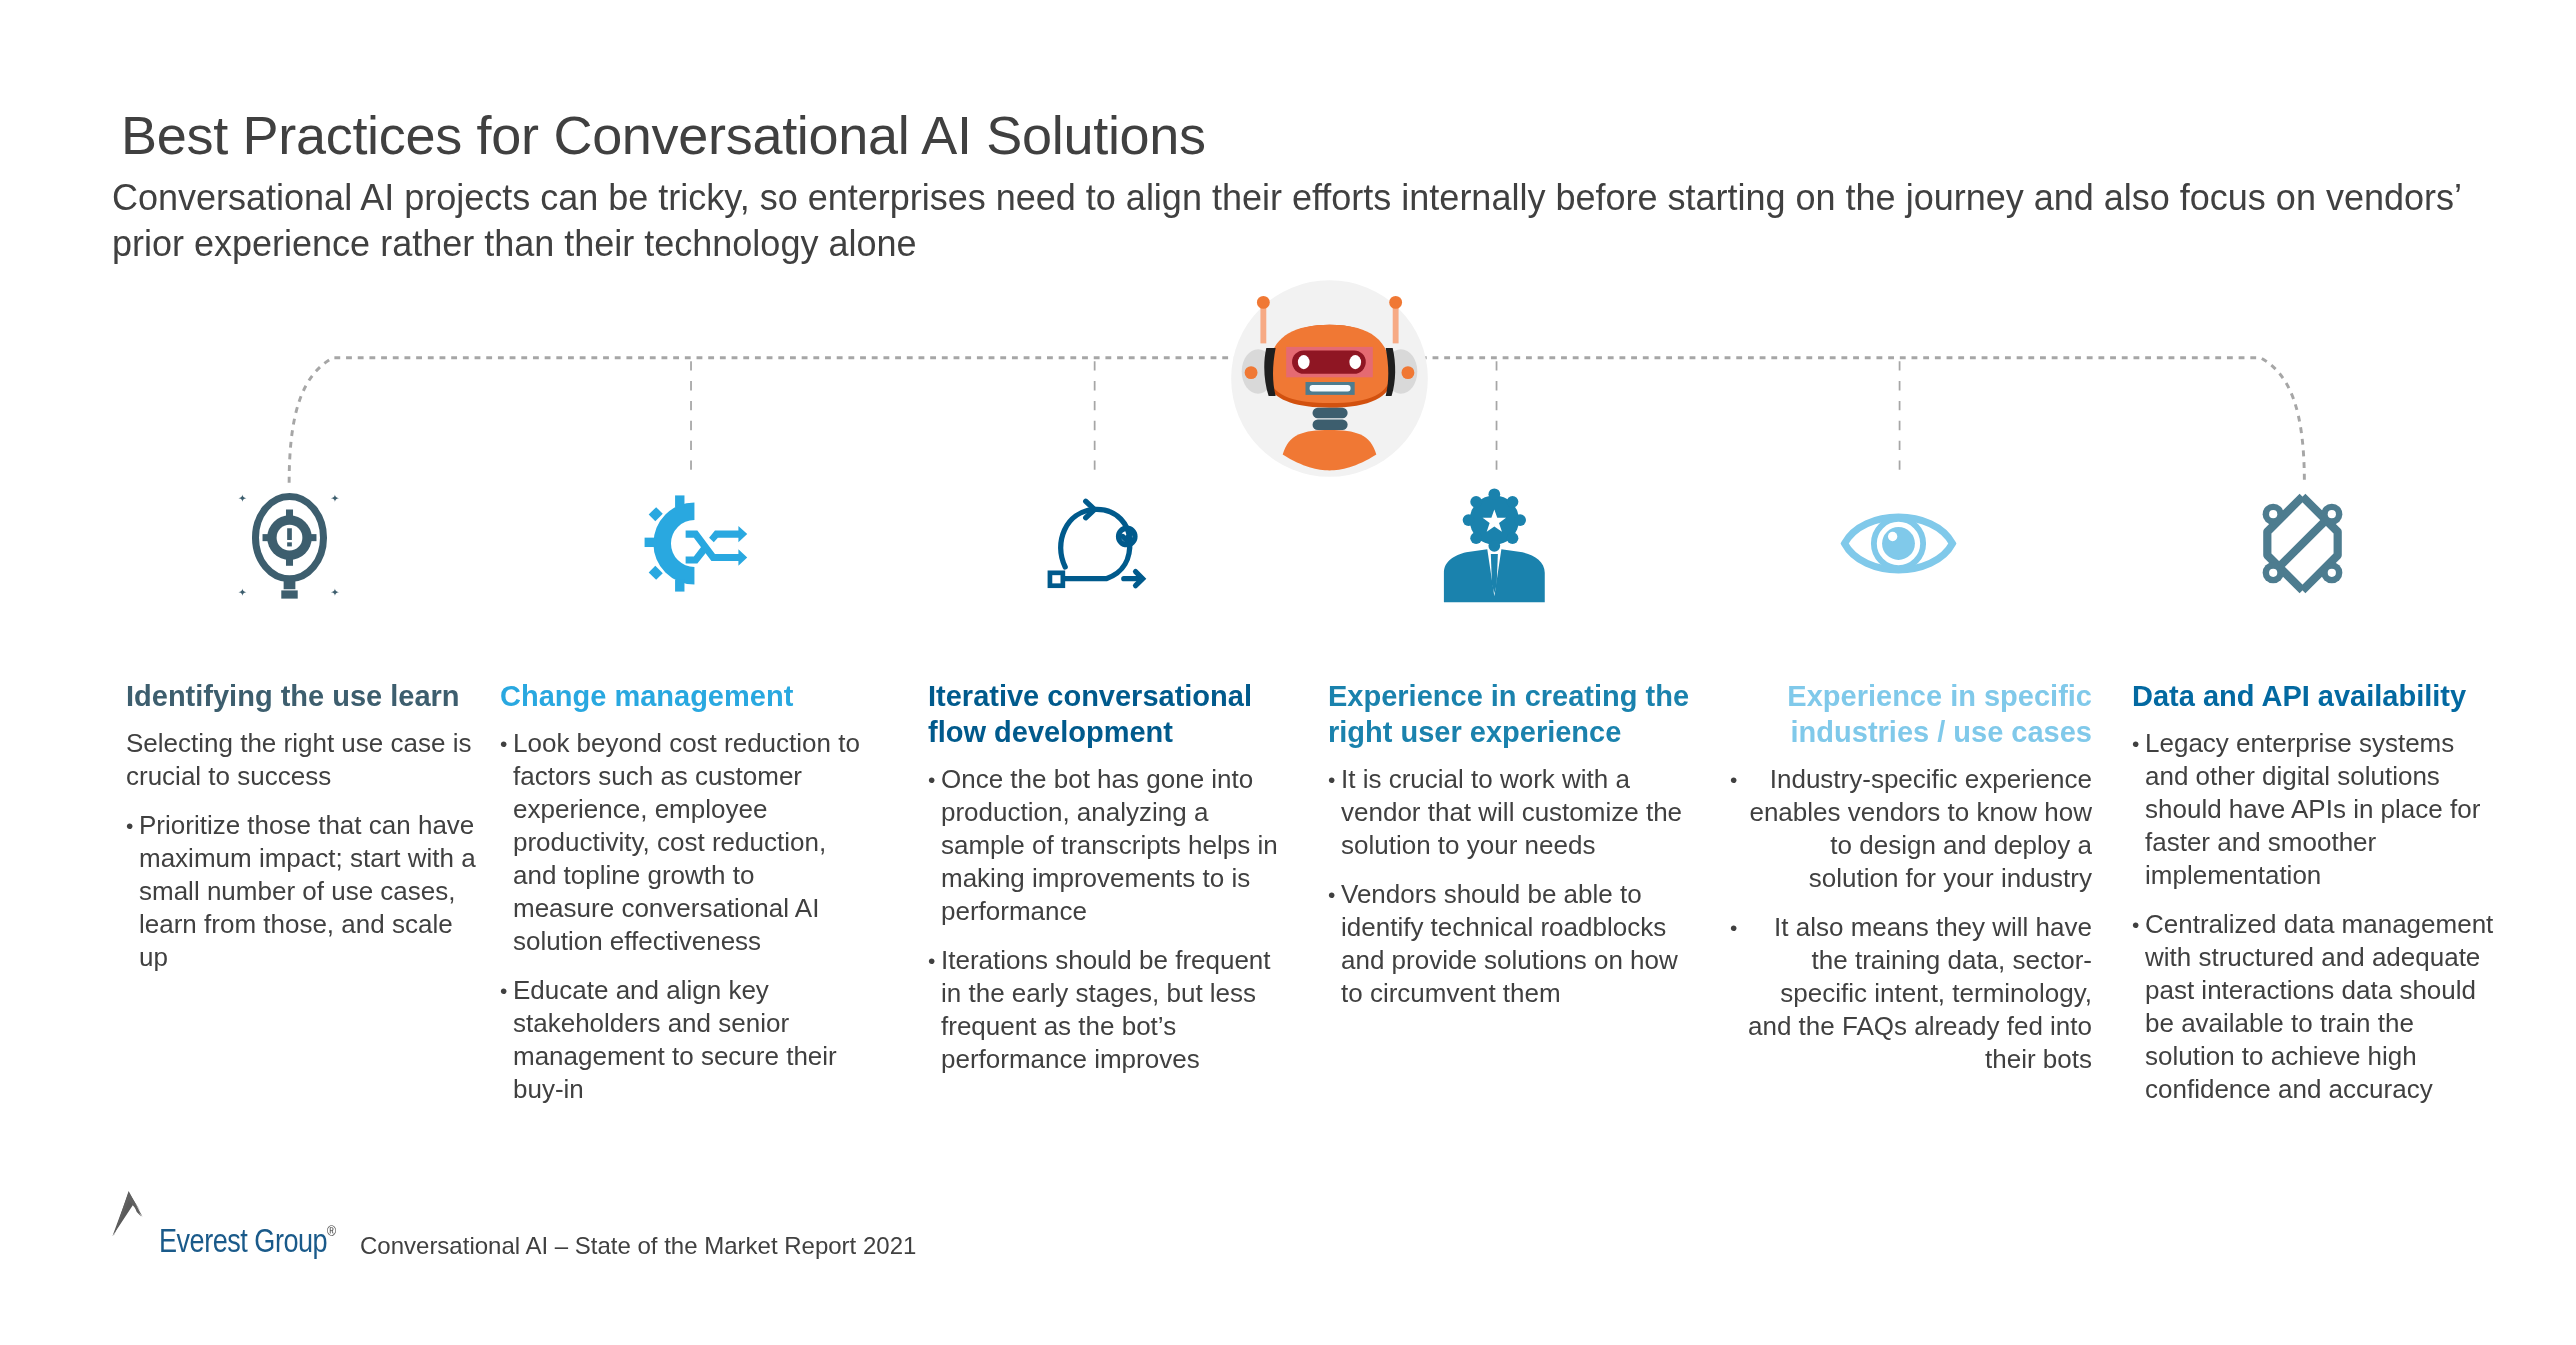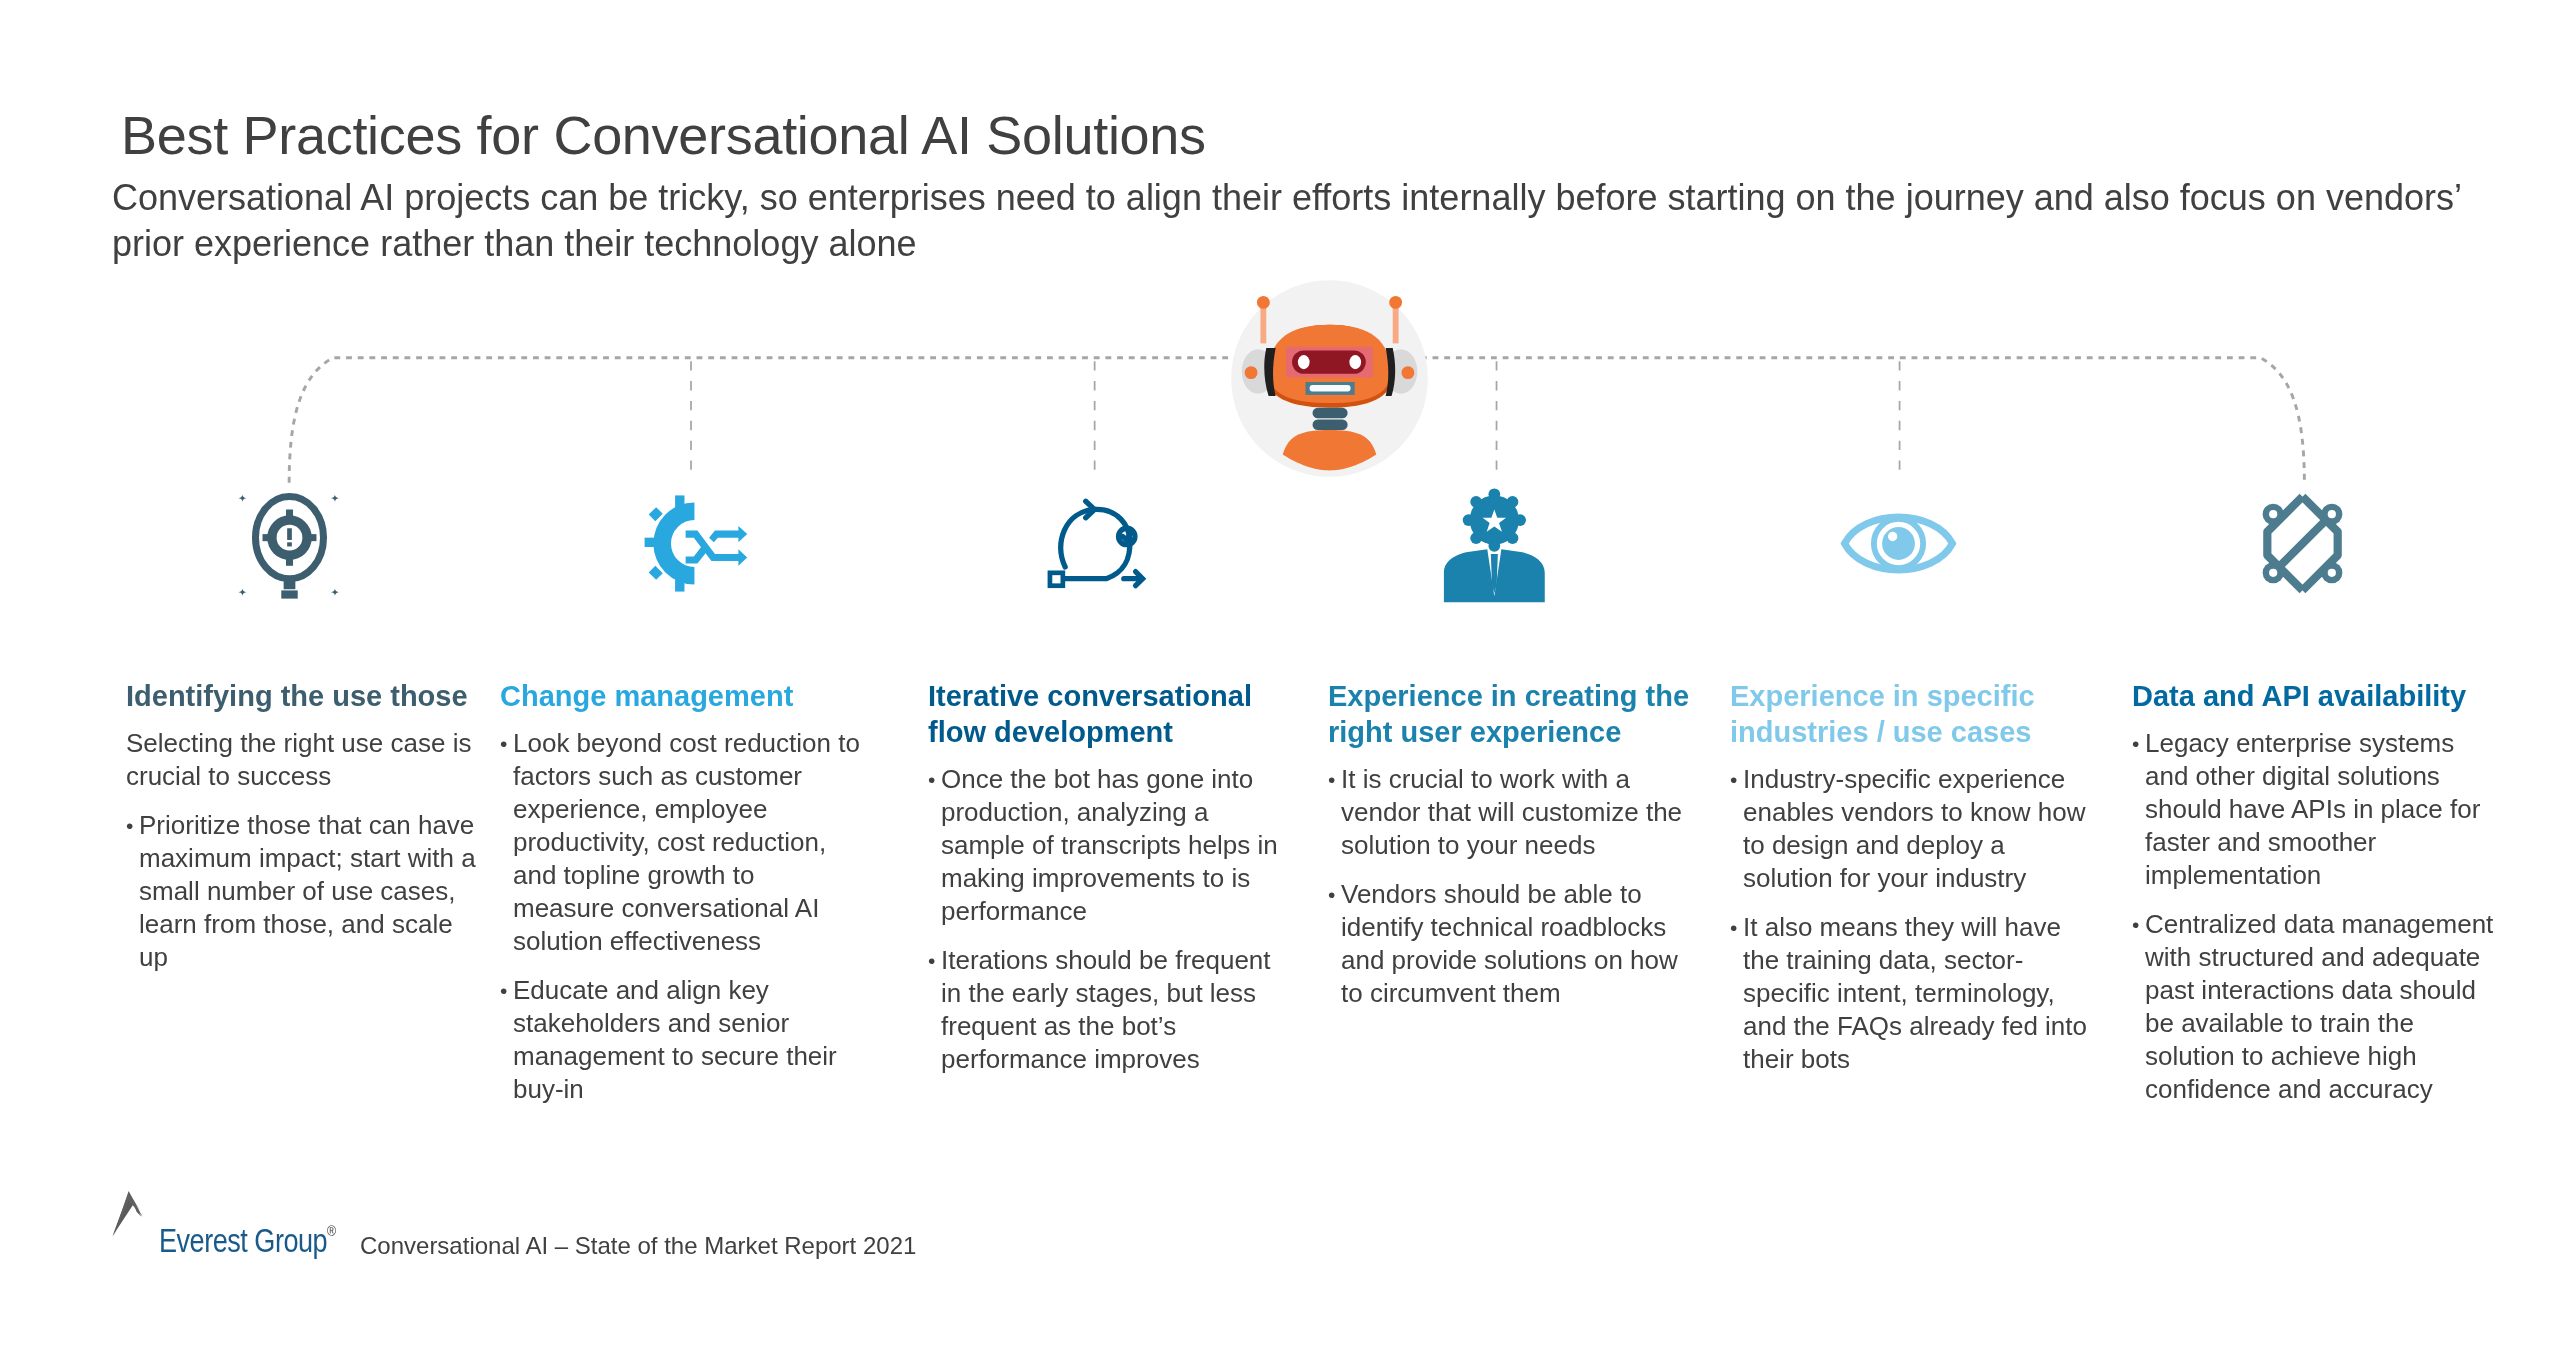--- a/index.html
+++ b/index.html
@@ -155,21 +155,21 @@
   </g>
   <g fill="#ffffff">
       <circle cx="60" cy="60" r="7"></circle>
       <circle cx="160" cy="60" r="7"></circle>
       <circle cx="60" cy="160" r="7"></circle>
       <circle cx="160" cy="160" r="7"></circle>
     </g>
 </svg>
 
 <div class="col" style="left:126px;">
-  <h3 style="color:#3d5e6e">Identifying the use those</h3>
+  <h3 style="color:#3d5e6e">Identifying the use learn</h3>
   <p class="lead">Selecting the right use case is crucial to success</p>
   <ul>
     <li>Prioritize those that can have maximum impact; start with a small number of use cases, learn from those, and scale up</li>
   </ul>
 </div>
 
 <div class="col" style="left:500px;">
   <h3 style="color:#29a8e0">Change management</h3>
   <ul>
     <li>Look beyond cost reduction to factors such as customer experience, employee productivity, cost reduction, and topline growth to measure conversational AI solution effectiveness</li>
@@ -186,21 +186,21 @@
 </div>
 
 <div class="col" style="left:1328px;">
   <h3 style="color:#1a82ad">Experience in creating the right user experience</h3>
   <ul>
     <li>It is crucial to work with a vendor that will customize the solution to your needs</li>
     <li>Vendors should be able to identify technical roadblocks and provide solutions on how to circumvent them</li>
   </ul>
 </div>
 
-<div class="col" style="left:1730px;">
+<div class="col" style="left:1730px;text-align:right;">
   <h3 style="color:#80c9ea">Experience in specific industries / use cases</h3>
   <ul>
     <li>Industry-specific experience enables vendors to know how to design and deploy a solution for your industry</li>
     <li>It also means they will have the training data, sector-specific intent, terminology, and the FAQs already fed into their bots</li>
   </ul>
 </div>
 
 <div class="col" style="left:2132px;">
   <h3 style="color:#0369a1">Data and API availability</h3>
   <ul>

